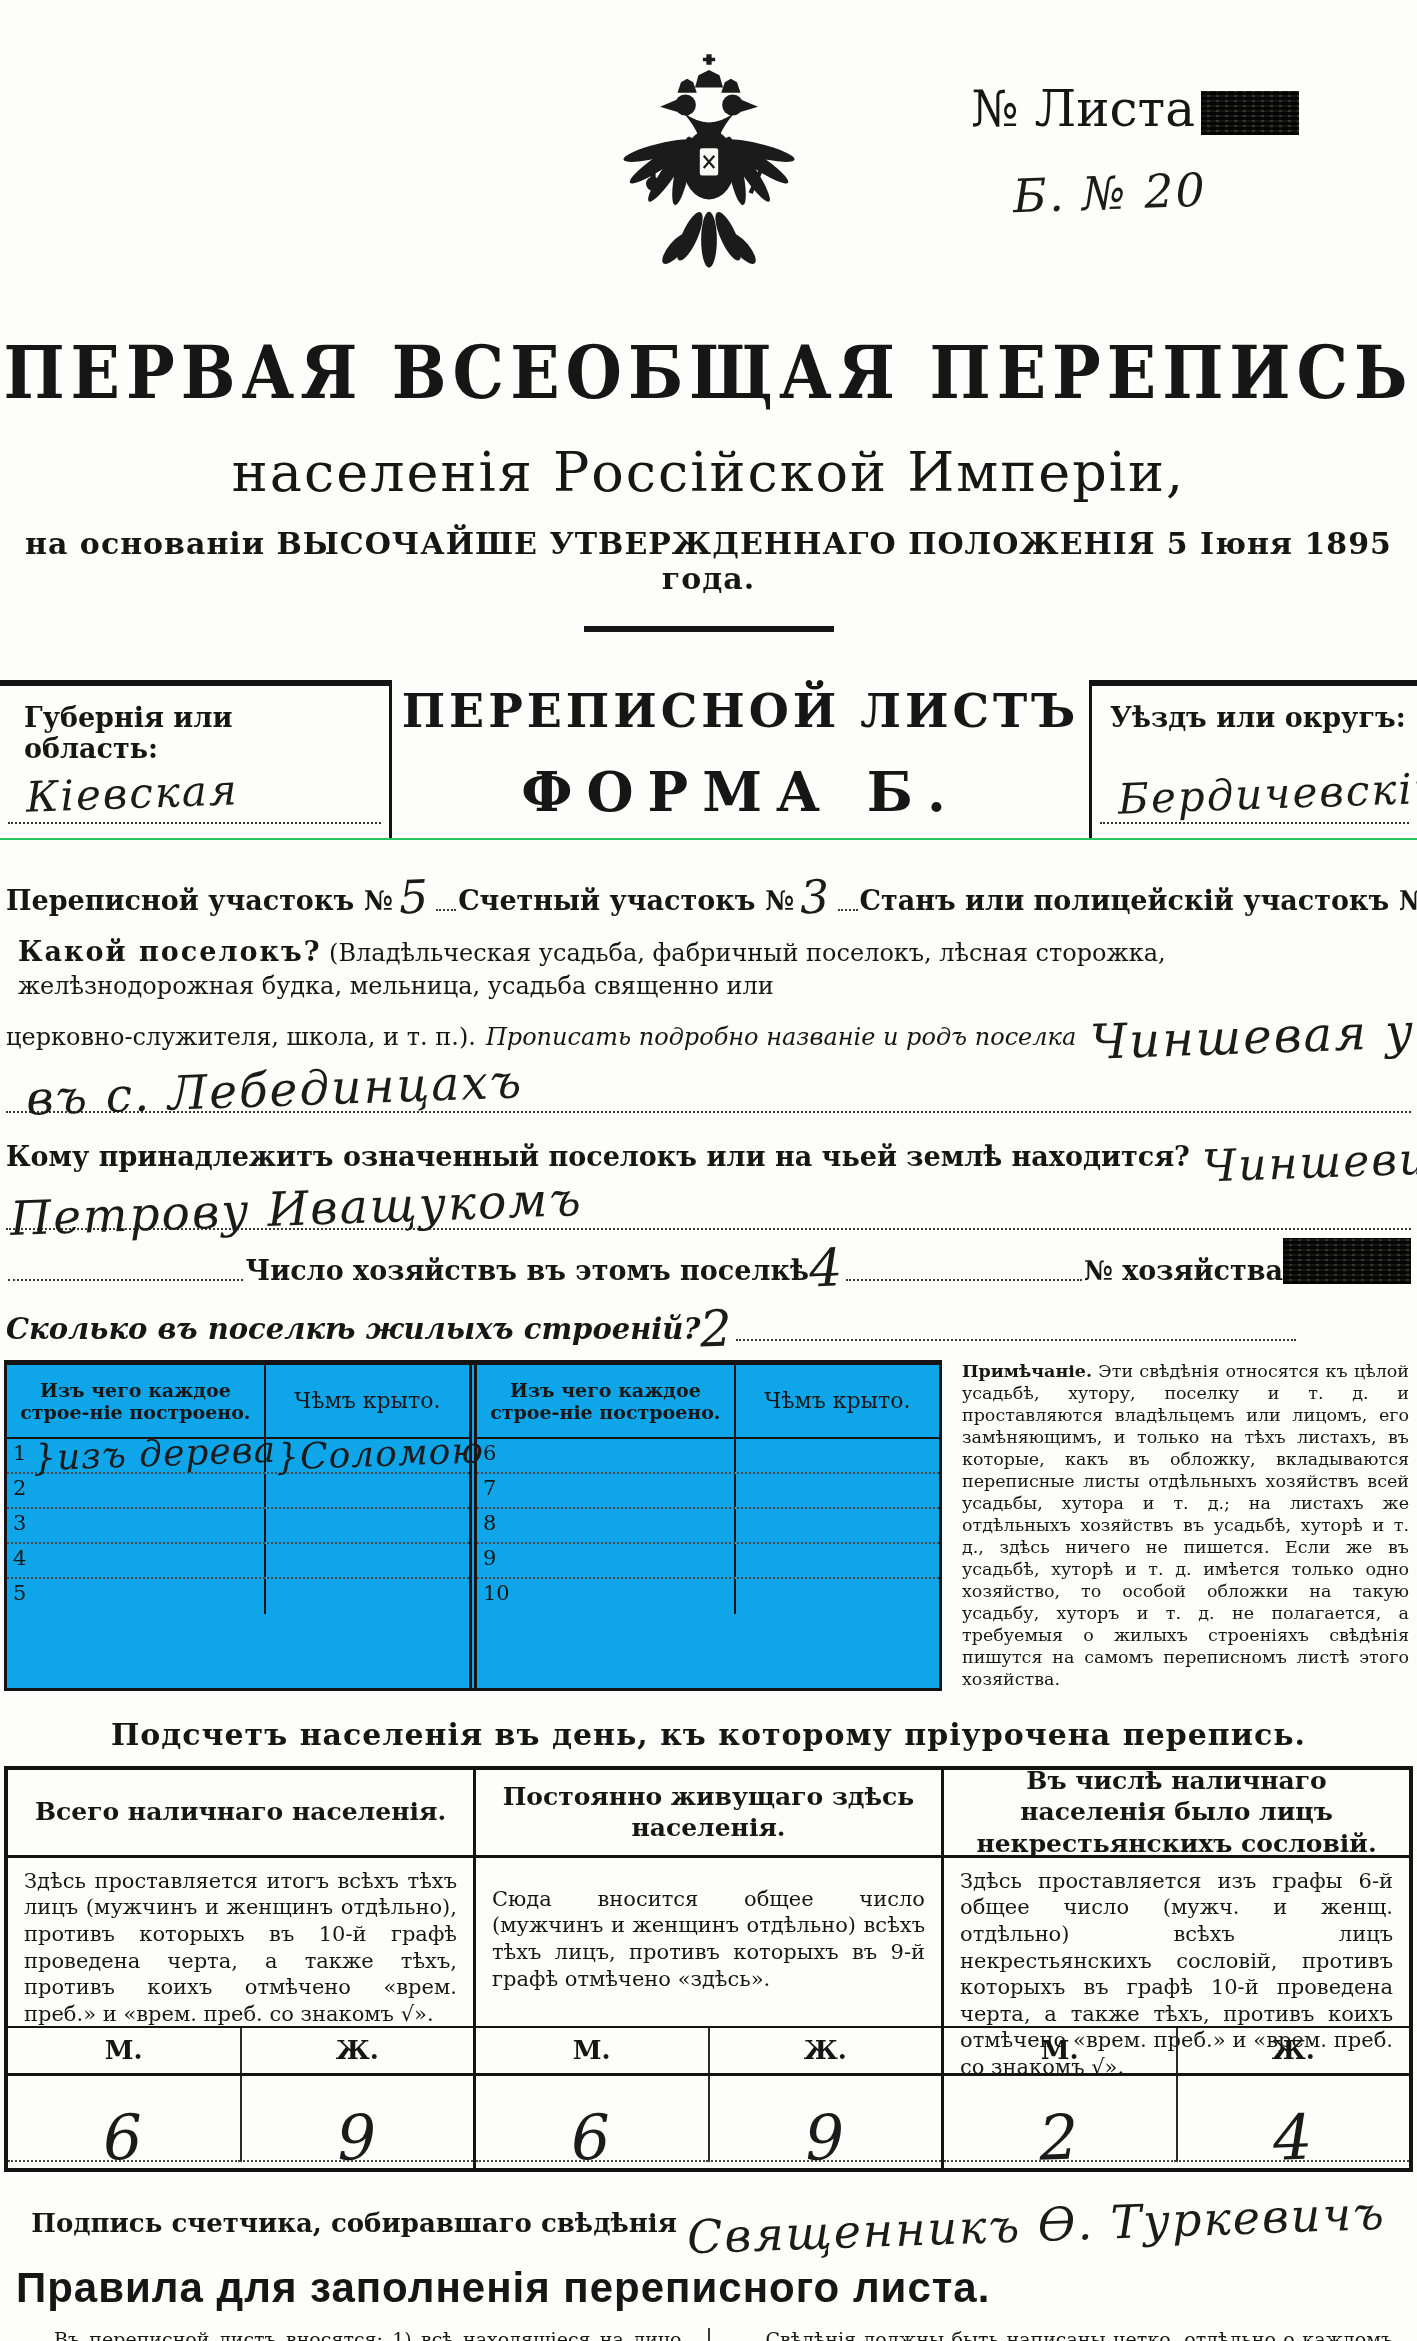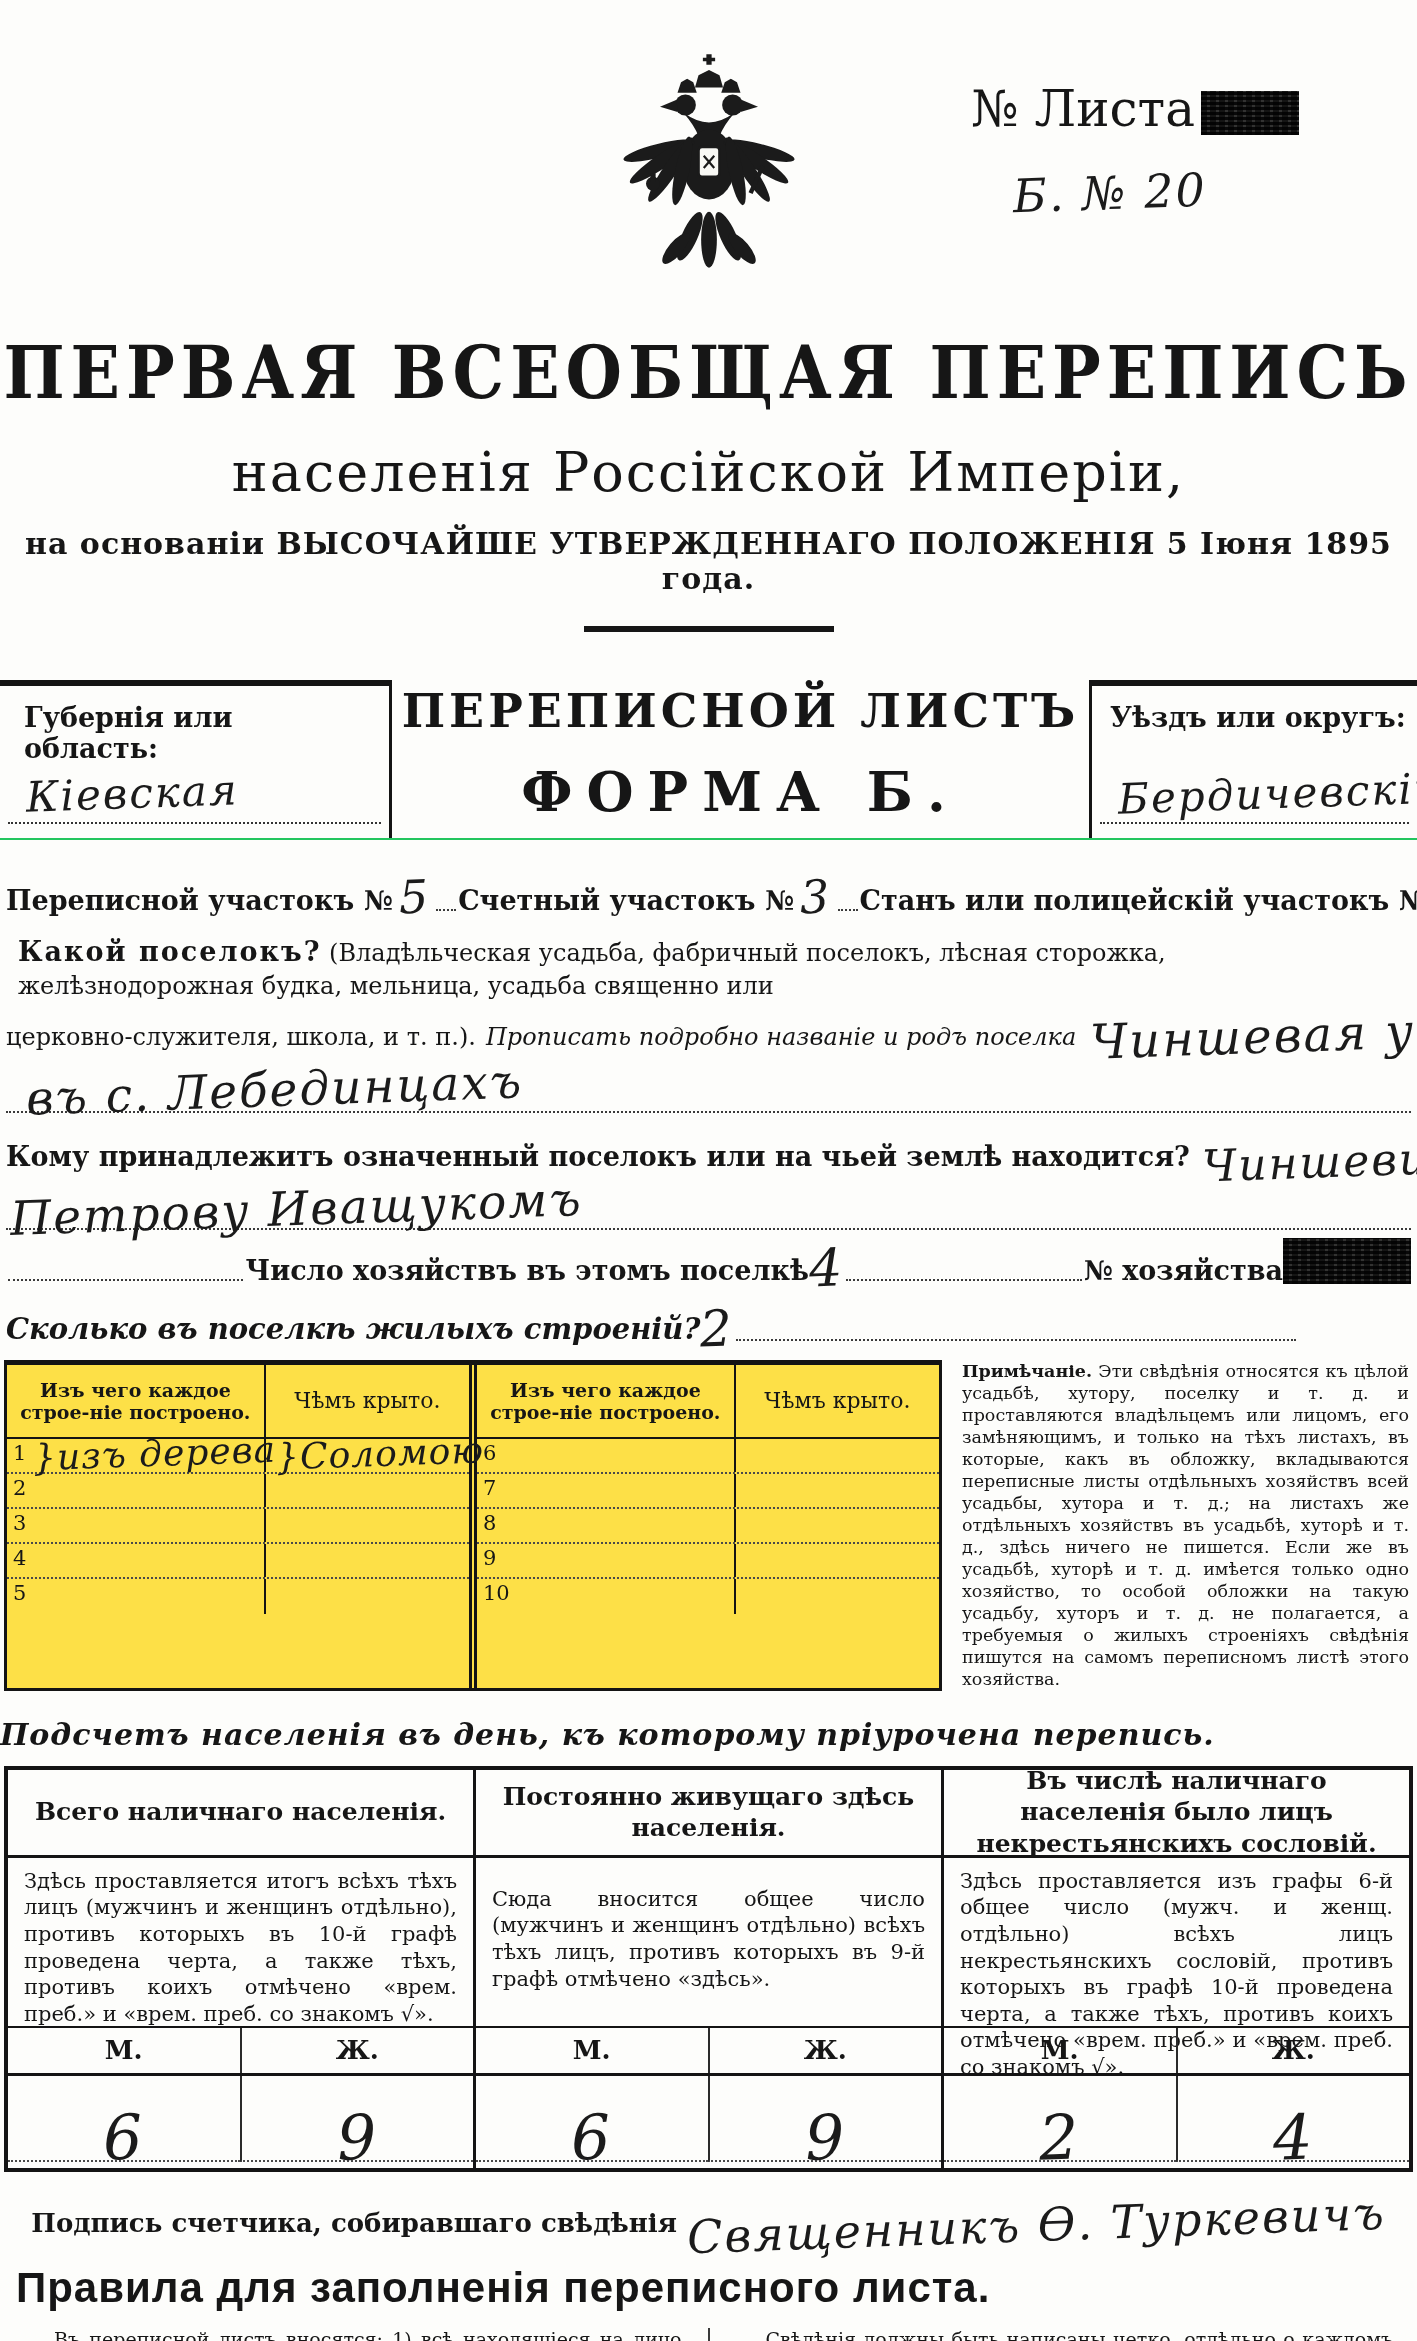--- a/index.html
+++ b/index.html
@@ -61,38 +61,38 @@
   .hline { margin:0 6px; border-bottom:2px dotted #3a3a3a; height:58px; position:relative; }
   .hline .hw { position:absolute; left:4px; bottom:-8px; font-size:47px; }
   .hcount { margin-top:4px; font-size:27px; font-weight:700; height:52px; }
   .hcount .hw { font-size:52px; margin-bottom:-12px; }
   .redact.r2 { width:128px; height:46px; margin-bottom:2px; }
   .bcount { margin-top:8px; font-size:29px; font-style:italic; font-weight:600; height:52px; }
   .bcount .hw { font-size:50px; margin-bottom:-12px; }
   .bcount .dot { max-width:560px; }
   
   .bwrap { display:flex; margin-top:14px; padding:0 4px; }
-  .btable { width:938px; border:3px solid #141414; border-top:5px solid #141414; display:flex; background:#fde047; }
+  .btable { width:938px; border:3px solid #141414; border-top:5px solid #141414; display:flex; background:#0ea5e9; }
   .bhalf { flex:1; display:flex; flex-direction:column; }
   .bhalf.rgt { border-left:8px double #141414; }
   .bhead { display:flex; border-bottom:2px solid #141414; height:74px; }
   .bh1 { width:56%; border-right:2px solid #141414; display:flex; align-items:center;
          justify-content:center; text-align:center; font-size:19px; font-weight:700; padding:2px 12px; }
   .bh2 { width:44%; display:flex; align-items:center; justify-content:center;
          font-size:22px; font-weight:400; }
   .brow { display:flex; height:35px; border-bottom:2px dotted #4a4a4a; }
   .brow:last-child { border-bottom:none; }
   .bc1 { width:56%; border-right:2px solid #141414; font-size:21px; padding:2px 0 0 6px; position:relative; }
   .bc2 { width:44%; position:relative; }
   .bc1 .hw, .bc2 .hw { position:absolute; left:26px; top:-6px; font-size:36px; letter-spacing:1px; }
   .bc2 .hw { left:10px; }
   .note { flex:1; padding:0 4px 0 20px; font-size:17.5px; line-height:1.26; text-align:justify; }
   .note b { font-weight:700; }
   
-  .ptitle { margin-top:26px; text-align:left; font-size:30px; font-weight:700; letter-spacing:1px;font-style:italic; }
+  .ptitle { margin-top:26px; text-align:center; font-size:30px; font-weight:700; letter-spacing:1px; }
   .ptable { margin:14px 4px 0 4px; border:4px solid #141414; display:flex; }
   .pcol { flex:1; display:flex; flex-direction:column; }
   .pcol + .pcol { border-left:3px solid #141414; }
   .phead { height:88px; display:flex; align-items:center; justify-content:center; text-align:center;
            font-size:25px; font-weight:700; padding:0 14px; border-bottom:3px solid #141414; line-height:1.25; }
   .pdesc { height:168px; padding:10px 16px 0 16px; font-size:21px; line-height:1.27; text-align:justify; }
   .pmf { display:flex; border-top:2px solid #141414; border-bottom:3px solid #141414; height:50px; }
   .pmf div { flex:1; display:flex; align-items:center; justify-content:center; font-size:26px; font-weight:600; }
   .pmf div + div { border-left:2px solid #2a2a2a; }
   .pvals { display:flex; height:92px; }

